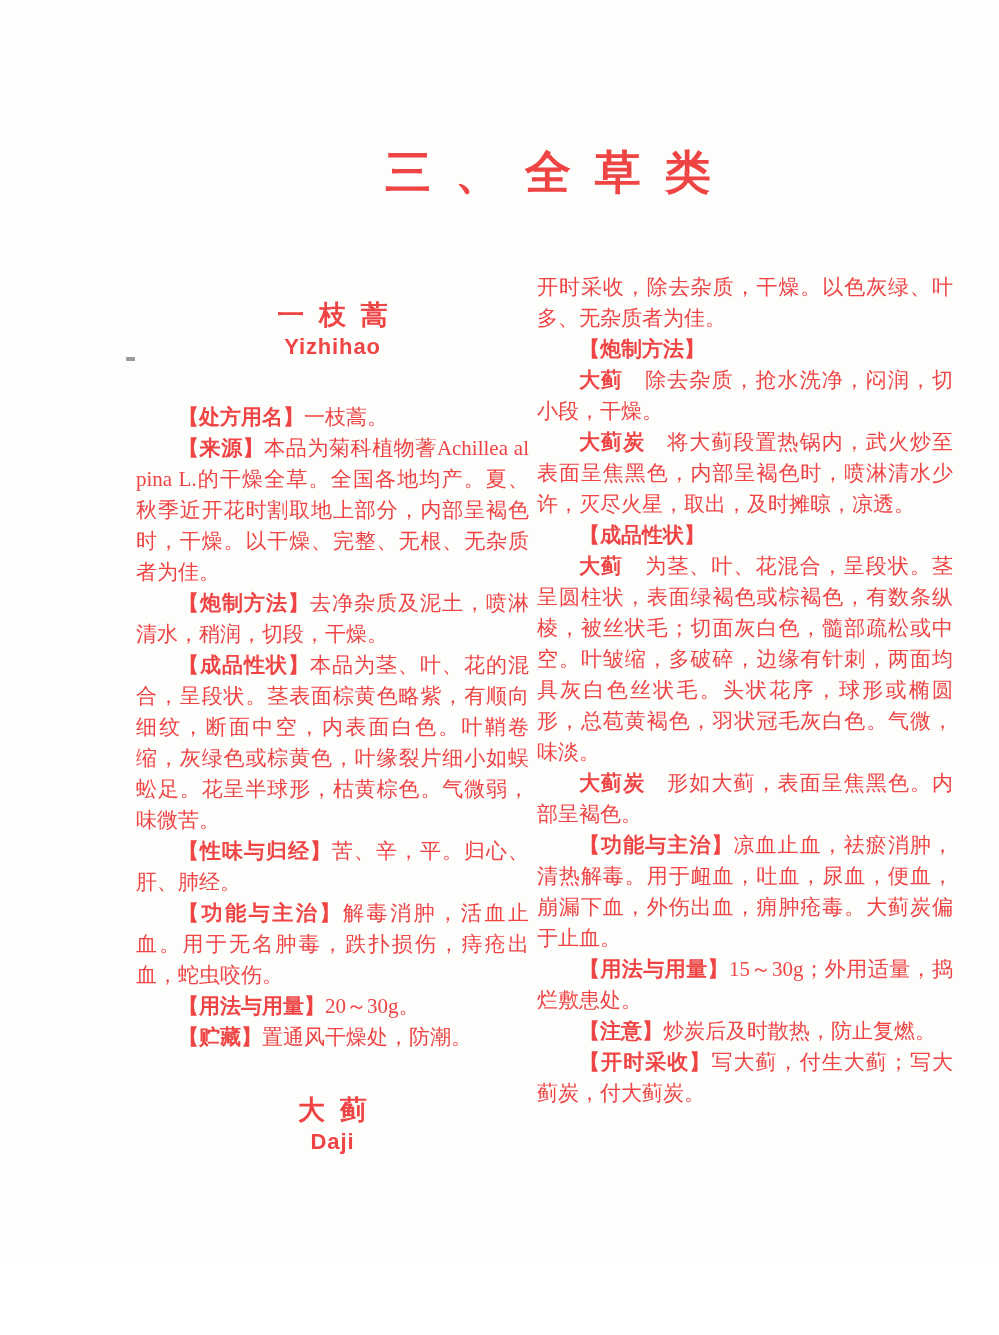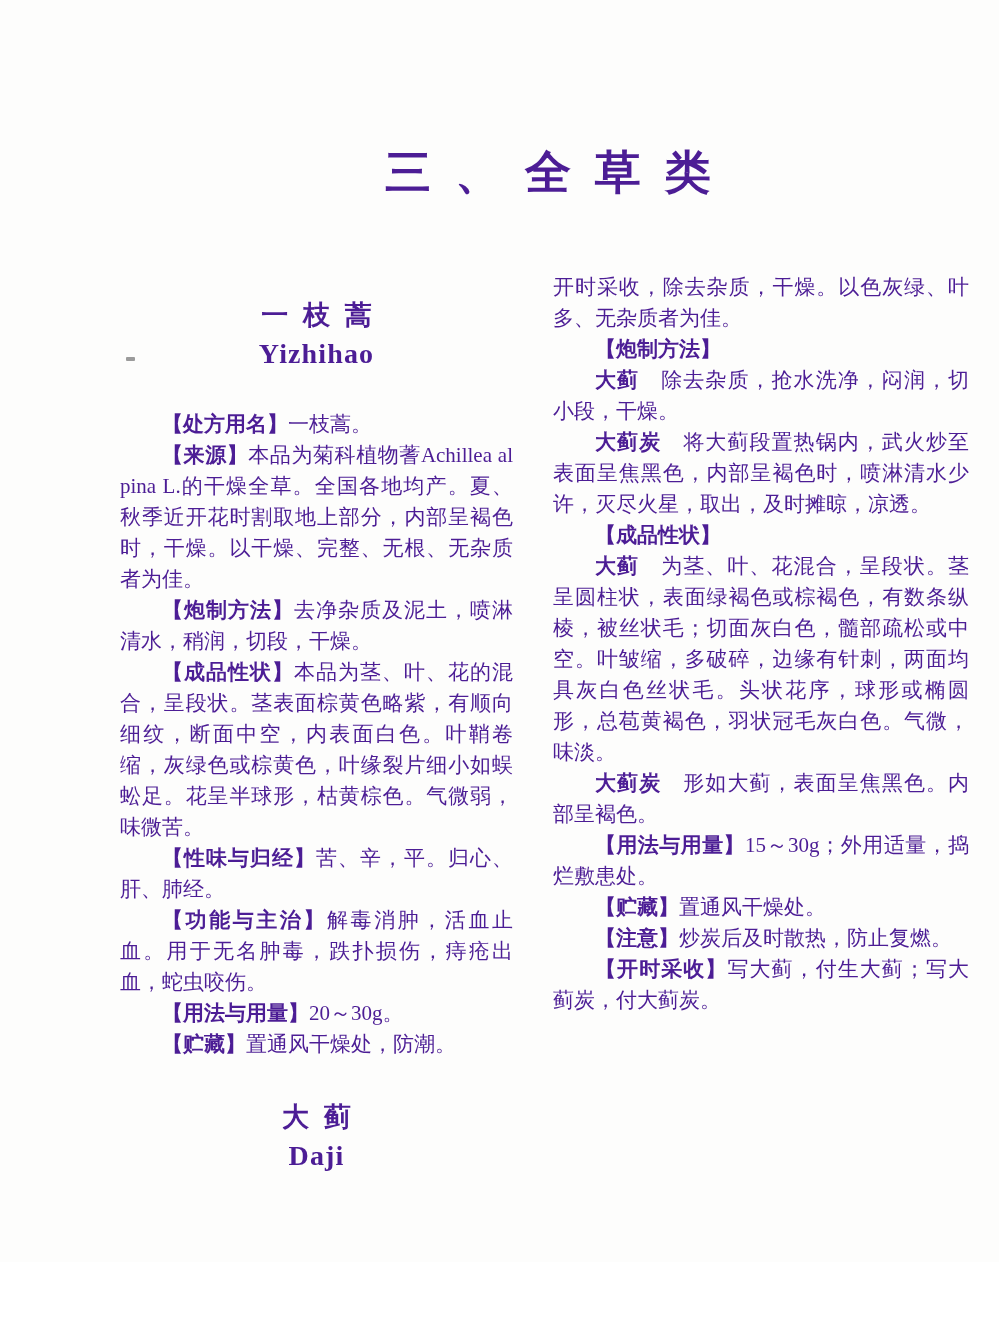--- a/index.html
+++ b/index.html
@@ -6,21 +6,21 @@
     margin: 0;
     padding: 0;
     background: #ffffff;
   }
   .page {
     position: relative;
     width: 999px;
     height: 1262px;
     background: #fdfdfc;
     overflow: hidden;
-    color: #4c1d95;
+    color: #ef4444;
     font-family: "Liberation Serif", "DejaVu Serif", serif;
   }
   
   .section-title {
     position: absolute;
     top: 142px;
     left: 120px;
     width: 832px;
     margin: 0;
     text-align: center;
@@ -29,37 +29,36 @@
     letter-spacing: 0.52em;
     padding-left: 0.52em; 
     white-space: nowrap;
   }
   
   .col {
     position: absolute;
     font-size: 21px;
     line-height: 31px;
   }
-  .col-left  { left: 120px; top: 300px; width: 393px; }
-  .col-right { left: 553px; top: 272px; width: 416px; }
+  .col-left  { left: 136px; top: 300px; width: 393px; }
+  .col-right { left: 537px; top: 272px; width: 416px; }
 
   .entry-head { text-align: center; margin-bottom: 40px; }
   .entry-head.second { margin-top: 42px; margin-bottom: 36px; }
   .entry-title {
     font-size: 27px;
     font-weight: bold;
     letter-spacing: 0.55em;
     padding-left: 0.55em;
     white-space: nowrap;
   }
   .entry-pinyin {
-    margin-top: 7px;
-    font-size: 28px;
+    font-size: 22px;
     font-weight: bold;
-    font-family: Liberation Serif, serif;
+    font-family: Liberation Sans, sans-serif;
     letter-spacing: 0.04em;
   }
   .para {
     margin: 0;
     text-indent: 2em;
     text-align: justify;
     text-justify: inter-ideograph;
     word-break: break-all;
   }
   .para.no-indent { text-indent: 0; }
@@ -111,20 +110,20 @@
 
   <div class="col col-right">
 
     <p class="para no-indent"><span class="lbl"></span><span>开时采收，除去杂质，干燥。以色灰绿、叶多、无杂质者为佳。</span></p>
     <p class="para"><span class="lbl">【炮制方法】</span><span></span></p>
     <p class="para"><span class="lbl">大蓟　</span><span>除去杂质，抢水洗净，闷润，切小段，干燥。</span></p>
     <p class="para"><span class="lbl">大蓟炭　</span><span>将大蓟段置热锅内，武火炒至表面呈焦黑色，内部呈褐色时，喷淋清水少许，灭尽火星，取出，及时摊晾，凉透。</span></p>
     <p class="para"><span class="lbl">【成品性状】</span><span></span></p>
     <p class="para"><span class="lbl">大蓟　</span><span>为茎、叶、花混合，呈段状。茎呈圆柱状，表面绿褐色或棕褐色，有数条纵棱，被丝状毛；切面灰白色，髓部疏松或中空。叶皱缩，多破碎，边缘有针刺，两面均具灰白色丝状毛。头状花序，球形或椭圆形，总苞黄褐色，羽状冠毛灰白色。气微，味淡。</span></p>
     <p class="para"><span class="lbl">大蓟炭　</span><span>形如大蓟，表面呈焦黑色。内部呈褐色。</span></p>
+    <p class="para"><span class="lbl">【功能与主治】</span><span>凉血止血，祛瘀消肿，清热解毒。用于衄血，吐血，尿血，便血，崩漏下血，外伤出血，痈肿疮毒。大蓟炭偏于止血。</span></p>
     <p class="para"><span class="lbl">【用法与用量】</span><span>15～30g；外用适量，捣烂敷患处。</span></p>
-    <p class="para"><span class="lbl">【贮藏】</span><span>置通风干燥处。</span></p>
     <p class="para"><span class="lbl">【注意】</span><span>炒炭后及时散热，防止复燃。</span></p>
     <p class="para"><span class="lbl">【开时采收】</span><span>写大蓟，付生大蓟；写大蓟炭，付大蓟炭。</span></p>
 
   </div>
 
 </div>
 
 </body></html>

